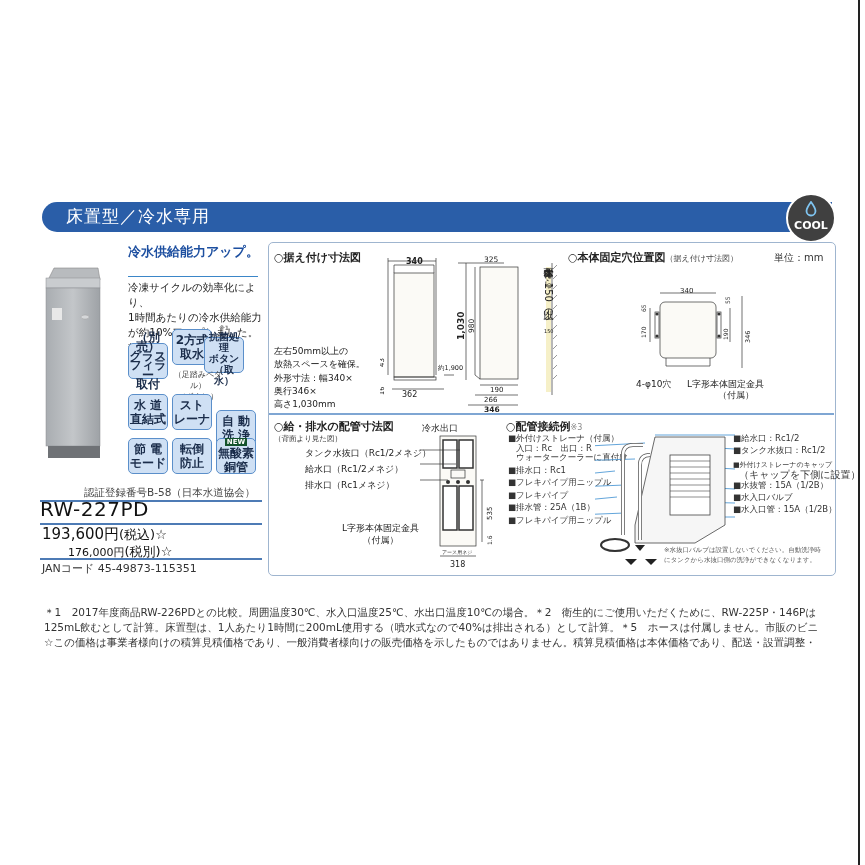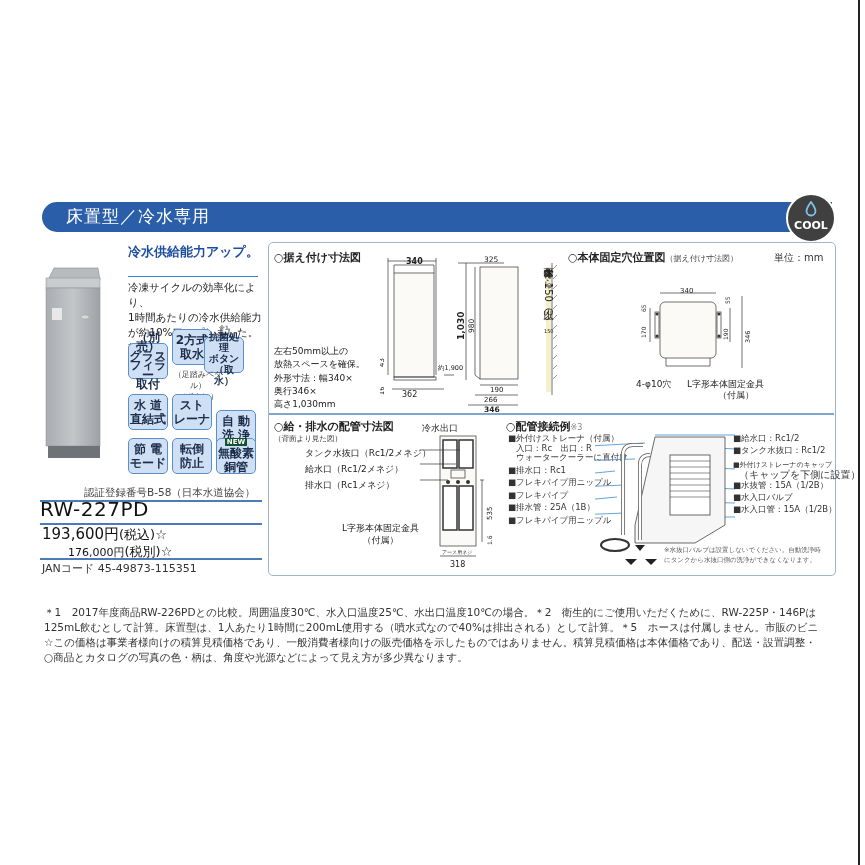--- a/index.html
+++ b/index.html
@@ -331,14 +331,13 @@
 </div>
 <div class="lbl-sm" style="left:664px;top:545px;font-size:6.5px;line-height:10px;color:#555;">
   <div>※水抜口バルブは設置しないでください。自動洗浄時</div>
   <div>にタンクから水抜口側の洗浄ができなくなります。</div>
 </div>
 
 <div class="footnotes">
   <div>＊1　2017年度商品RW-226PDとの比較。周囲温度30℃、水入口温度25℃、水出口温度10℃の場合。＊2　衛生的にご使用いただくために、RW-225P・146Pは</div>
   <div>125mL飲むとして計算。床置型は、1人あたり1時間に200mL使用する（噴水式なので40%は排出される）として計算。＊5　ホースは付属しません。市販のビニ</div>
   <div>☆この価格は事業者様向けの積算見積価格であり、一般消費者様向けの販売価格を示したものではありません。積算見積価格は本体価格であり、配送・設置調整・</div>
-  <div>○商品とカタログの写真の色・柄は、角度や光源などによって見え方が多少異なります。</div>
 </div>
 
 </body></html>

